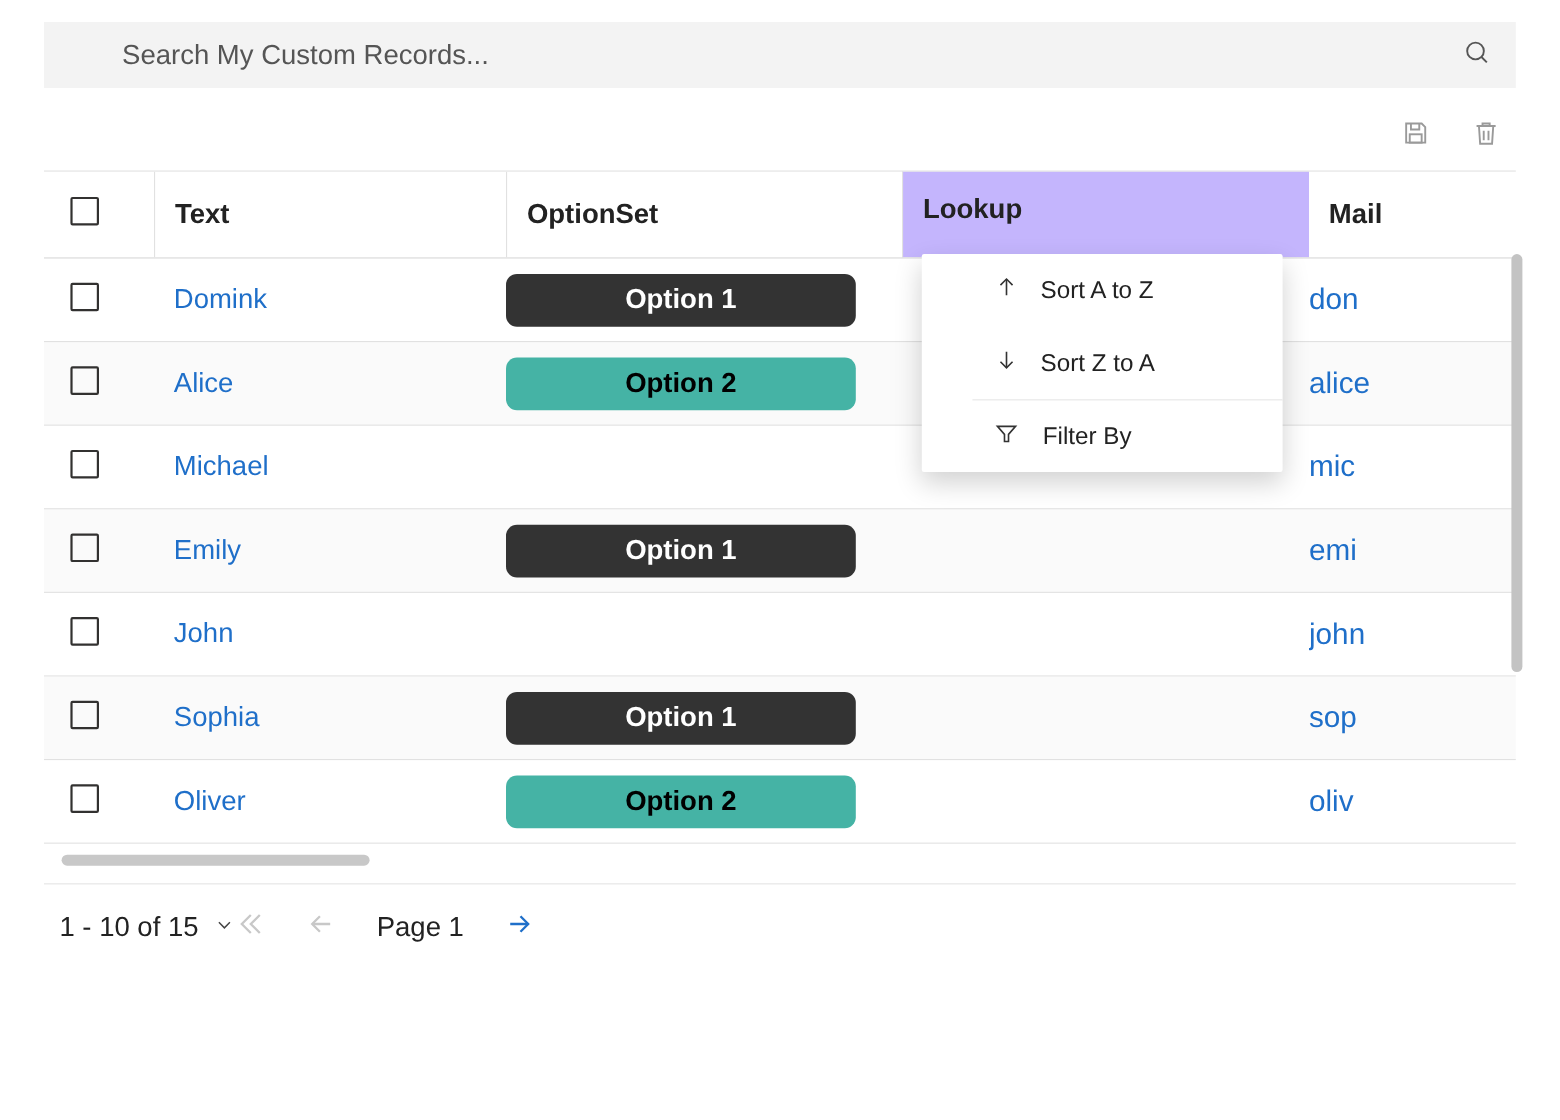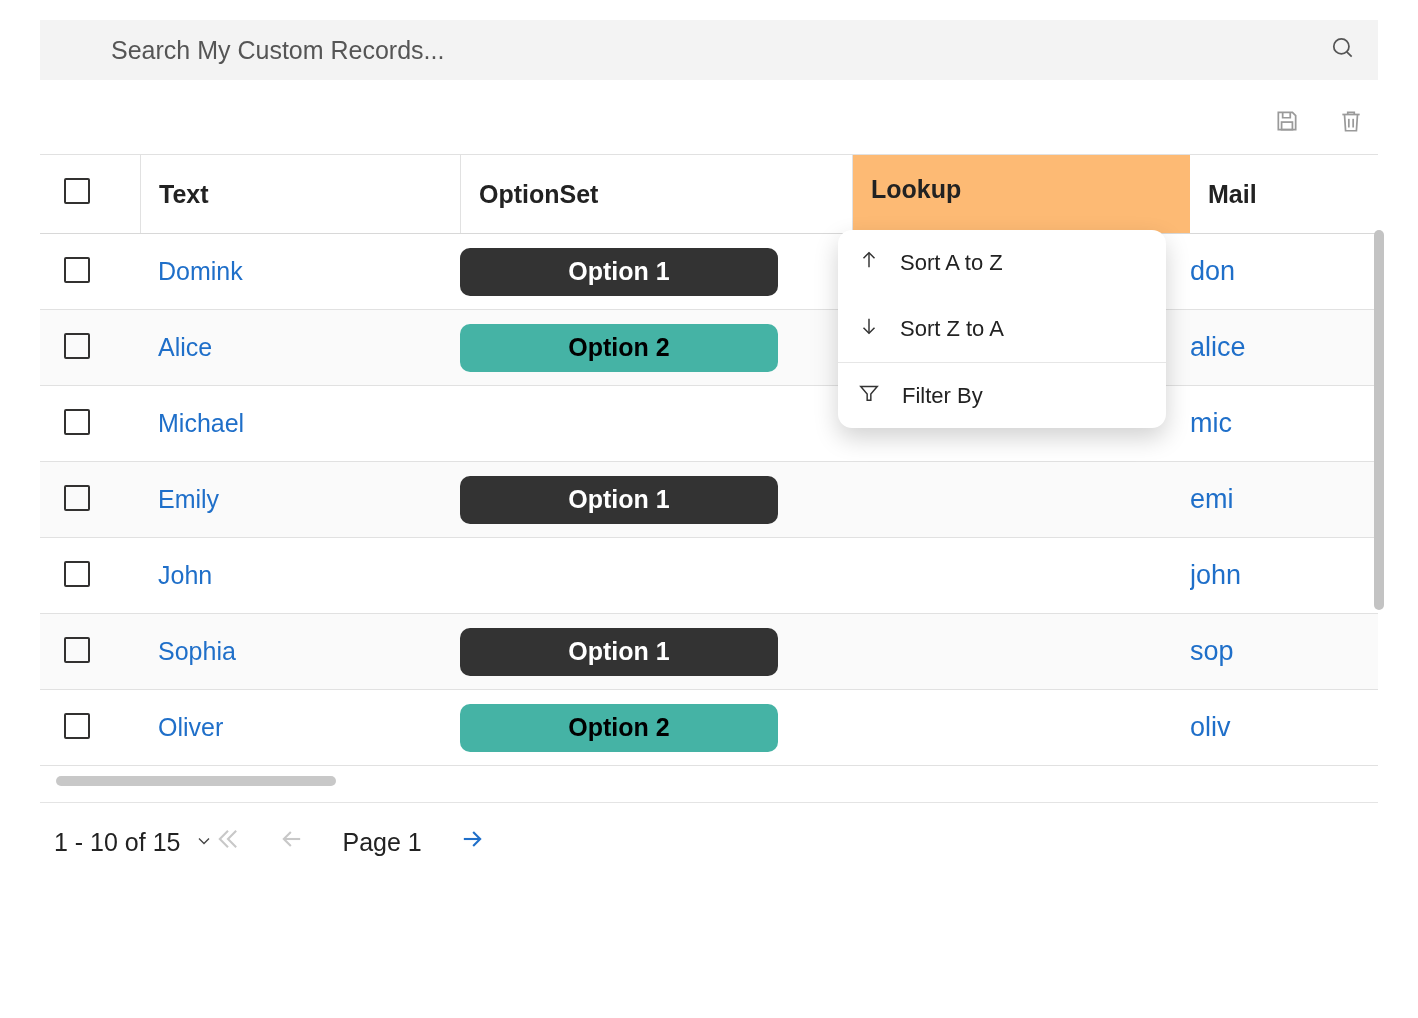--- a/index.html
+++ b/index.html
@@ -74,24 +74,23 @@
   .col-look  { width: 370px; }
   .col-mail  { width: auto; }
   .th-inner {
     display: flex;
     align-items: center;
     height: 100%;
     padding-left: 18px;
     border-left: 1px solid #e1e1e1;
   }
   th.active .th-inner {
-    background: #fdba74;
+    background: #c4b5fd;
     height: 88px;
     margin-top: -10px;
-    margin-left: 32px;
   }
   .checkbox {
     width: 26px;
     height: 26px;
     border: 2px solid #323130;
     border-radius: 2px;
     margin-left: 24px;
     display: inline-block;
   }
   .link-text {
@@ -126,21 +125,22 @@
   .badge.opt2 { background: #45b3a5; color: #000; }
   .row-alt { background: #fafafa; }
   .menu {
     position: absolute;
     top: 76px;
     left: 798px;
     width: 328px;
     background: #fff;
     box-shadow: 0 10px 24px rgba(0,0,0,0.18);
     z-index: 10;
-    border-radius: 14px;
+    border-radius: 2px;
+    padding-left: 46px;
   }
   .menu-item {
     display: flex;
     align-items: center;
     gap: 20px;
     height: 66px;
     padding: 0 20px;
     font-size: 22px;
     color: #222;
     cursor: pointer;

